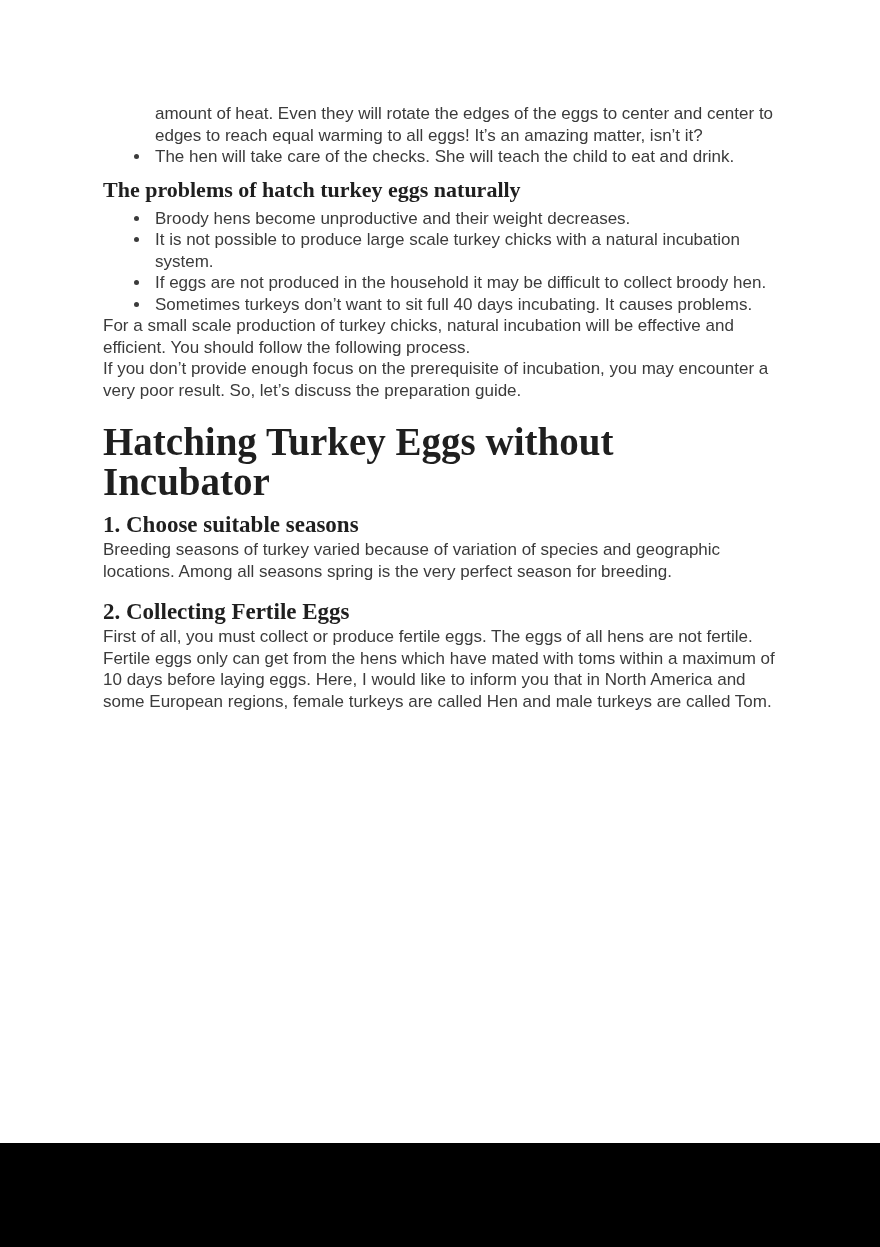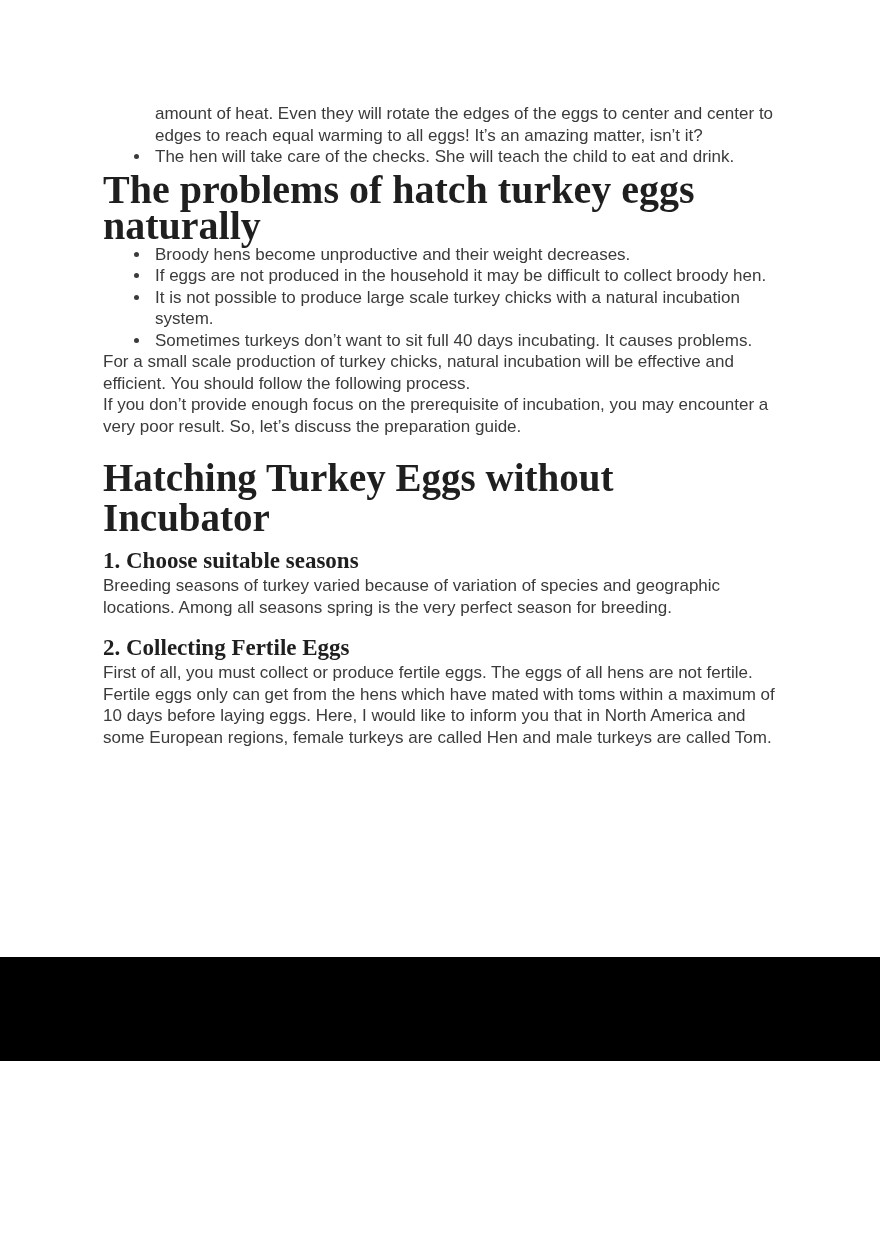--- a/index.html
+++ b/index.html
@@ -11,21 +11,21 @@
     width: 880px;
     height: 1247px;
     position: relative;
     overflow: hidden;
     font-family: "Liberation Sans", sans-serif;
   }
   .page {
     position: absolute;
     top: 0; left: 0;
     width: 880px;
-    height: 1061px;
+    height: 1247px;
     background: #ffffff;
   }
   .content {
     padding: 103px 102px 0 103px;
     width: 675px;
     box-sizing: content-box;
     color: #3b3b3b;
     font-size: 17px;
     line-height: 21.5px;
   }
@@ -53,21 +53,21 @@
     font-family: "Liberation Serif", serif;
     font-weight: 700;
     font-size: 39px;
     line-height: 40px;
     color: #1f1f1f;
     margin: 21px 0 0 0;
   }
   h2.doc-h2 {
     font-family: "Liberation Serif", serif;
     font-weight: 700;
-    font-size: 40px;
+    font-size: 22px;
     line-height: 36px;
     color: #1f1f1f;
     margin: 4px 0 0 0;
   }
   h3.doc-h3 {
     font-family: "Liberation Serif", serif;
     font-weight: 700;
     font-size: 23px;
     line-height: 28px;
     color: #1f1f1f;
@@ -102,22 +102,22 @@
 
     <ul class="doc-list">
       <li>amount of heat. Even they will rotate the edges of the eggs to center and center to edges to reach equal warming to all eggs! It’s an amazing matter, isn’t it?</li>
       <li class="bulleted">The hen will take care of the checks. She will teach the child to eat and drink.</li>
     </ul>
 
     <h2 class="doc-h2">The problems of hatch turkey eggs naturally</h2>
 
     <ul class="doc-list list-problems">
       <li class="bulleted">Broody hens become unproductive and their weight decreases.</li>
+      <li class="bulleted">It is not possible to produce large scale turkey chicks with a natural incubation system.</li>
       <li class="bulleted">If eggs are not produced in the household it may be difficult to collect broody hen.</li>
-      <li class="bulleted">It is not possible to produce large scale turkey chicks with a natural incubation system.</li>
       <li class="bulleted">Sometimes turkeys don’t want to sit full 40 days incubating. It causes problems.</li>
     </ul>
 
     <p class="doc-p p-first">For a small scale production of turkey chicks, natural incubation will be effective and efficient. You should follow the following process.</p>
 
     <p class="doc-p p-gap">If you don’t provide enough focus on the prerequisite of incubation, you may encounter a very poor result. So, let’s discuss the preparation guide.</p>
 
     <h1 class="doc-h1">Hatching Turkey Eggs without Incubator</h1>
 
     <h3 class="doc-h3 sub-1">1. Choose suitable seasons</h3>

